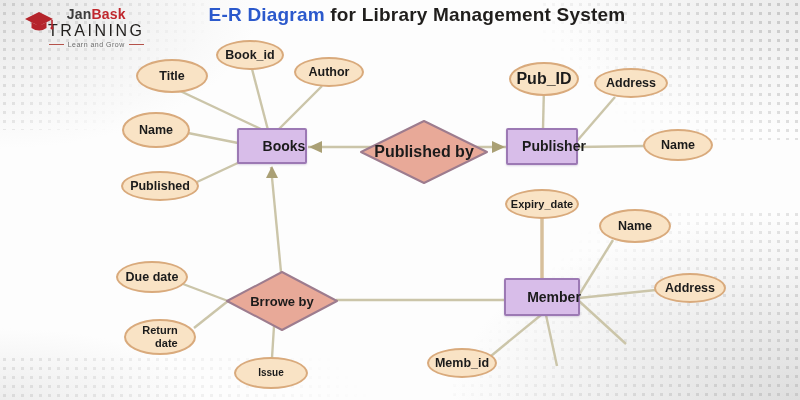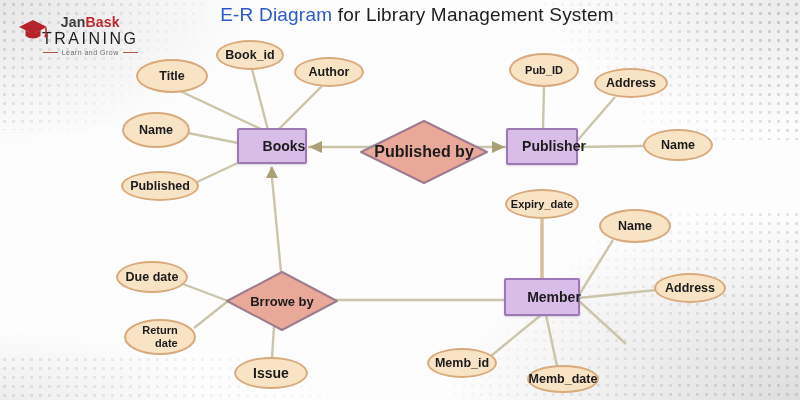--- a/index.html
+++ b/index.html
@@ -22,31 +22,31 @@
     -webkit-mask-image:linear-gradient(225deg,#000 10%,transparent 75%);
     mask-image:linear-gradient(225deg,#000 10%,transparent 75%);opacity:.85;}
   #dots-br{right:0;bottom:0;width:350px;height:190px;
     -webkit-mask-image:linear-gradient(315deg,#000 8%,transparent 72%);
     mask-image:linear-gradient(315deg,#000 8%,transparent 72%);opacity:.8;}
   #dots-bl{left:0;bottom:0;width:430px;height:45px;
     -webkit-mask-image:linear-gradient(45deg,#000 0%,transparent 80%);
     mask-image:linear-gradient(45deg,#000 0%,transparent 80%);opacity:.5;}
 
   
-  #logo{position:absolute;left:14px;top:7px;display:flex;align-items:flex-end;margin-top:8px;}
+  #logo{position:absolute;left:20px;top:7px;display:flex;align-items:flex-end;}
   #cap-icon{position:absolute;left:4px;top:4px;}
   #logo-text{margin-left:28px;display:flex;flex-direction:column;align-items:center;}
   .brand{font-size:14px;font-weight:700;letter-spacing:.2px;line-height:1;}
   .brand-dark{color:#3c3c3c;}
   .brand-red{color:var(--logo-red);}
   .training{font-size:16px;font-weight:400;color:#211f1d;letter-spacing:2.5px;line-height:1.1;margin-top:1px;}
   .tagline{display:flex;align-items:center;gap:4px;font-size:7px;color:#6b6b6b;letter-spacing:.5px;margin-top:1px;}
   .dash{display:inline-block;width:15px;height:1px;background:#b4524a;}
   #page-title{position:absolute;left:0;top:4px;width:100%;padding-left:34px;box-sizing:border-box;
-    text-align:center;font-size:19px;font-weight:400;color:var(--title-text);letter-spacing:.2px;}
+    text-align:center;font-size:19px;font-weight:700;color:var(--title-text);letter-spacing:.2px;}
   #page-title .hl{color:var(--title-hl);}
 
   
   #diagram-svg{position:absolute;left:0;top:0;}
   #node-layer{position:absolute;left:0;top:0;width:800px;height:400px;pointer-events:none;}
   .entity,.attribute,.rel-label{position:absolute;display:flex;align-items:center;justify-content:center;
     box-sizing:border-box;color:#1b1b1b;font-weight:700;text-align:right;}
   .entity{background:var(--entity-fill);border:2px solid var(--entity-border);border-radius:2px;
     box-shadow:0 1px 2px rgba(120,90,150,.25);padding-left:24px;}
   .attribute{background:var(--attr-fill);border:2px solid var(--attr-border);border-radius:50%;
@@ -111,28 +111,27 @@
     </svg>
   <div id="node-layer">
       <div class="entity" style="left: 237px; top: 128px; width: 70px; height: 36px; font-size: 14px;">Books</div>
       <div class="entity" style="left: 506px; top: 127.5px; width: 72px; height: 37px; font-size: 14px;">Publisher</div>
       <div class="entity" style="left: 504px; top: 278px; width: 76px; height: 38px; font-size: 14px;">Member</div>
       <div class="attribute" style="left: 136px; top: 59px; width: 72px; height: 34px; font-size: 12.5px;">Title</div>
       <div class="attribute" style="left: 216px; top: 40px; width: 68px; height: 30px; font-size: 12.5px;">Book_id</div>
       <div class="attribute" style="left: 294px; top: 57px; width: 70px; height: 30px; font-size: 12.5px;">Author</div>
       <div class="attribute" style="left: 122px; top: 112px; width: 68px; height: 36px; font-size: 12.5px;">Name</div>
       <div class="attribute" style="left: 121px; top: 171px; width: 78px; height: 30px; font-size: 12.5px;">Published</div>
-      <div class="attribute" style="left: 509px; top: 53px; width: 70px; height: 34px; font-size: 11px;">Pub_ID</div>
+      <div class="attribute" style="left: 509px; top: 62px; width: 70px; height: 34px; font-size: 16px;">Pub_ID</div>
       <div class="attribute" style="left: 594px; top: 68px; width: 74px; height: 30px; font-size: 12.5px;">Address</div>
       <div class="attribute" style="left: 643px; top: 129px; width: 70px; height: 32px; font-size: 12.5px;">Name</div>
       <div class="attribute" style="left: 505px; top: 189px; width: 74px; height: 30px; font-size: 11px;">Expiry_date</div>
       <div class="attribute" style="left: 599px; top: 209px; width: 72px; height: 34px; font-size: 12.5px;">Name</div>
       <div class="attribute" style="left: 654px; top: 273px; width: 72px; height: 30px; font-size: 12.5px;">Address</div>
-      <div class="attribute" style="left: 527px; top: 365px; width: 72px; height: 28px; font-size: 12.5px;">Memb_date</div>
       <div class="attribute" style="left: 427px; top: 348px; width: 70px; height: 30px; font-size: 12.5px;">Memb_id</div>
       <div class="attribute" style="left: 116px; top: 261px; width: 72px; height: 32px; font-size: 12.5px;">Due date</div>
       <div class="attribute" style="left: 124px; top: 319px; width: 72px; height: 36px; font-size: 11px;">Return
 date</div>
-      <div class="attribute" style="left: 234px; top: 357px; width: 74px; height: 32px; font-size: 14px;">Issue</div>
+      <div class="attribute" style="left: 234px; top: 357px; width: 74px; height: 32px; font-size: 10px;">Issue</div>
       <div class="rel-label" style="left: 361px; top: 121px; width: 126px; height: 62px; font-size: 16px;">Published by</div>
       <div class="rel-label" style="left: 227px; top: 272px; width: 110px; height: 58px; font-size: 13px;">Brrowe by</div>
     </div>
 </div>
 
 </body></html>

